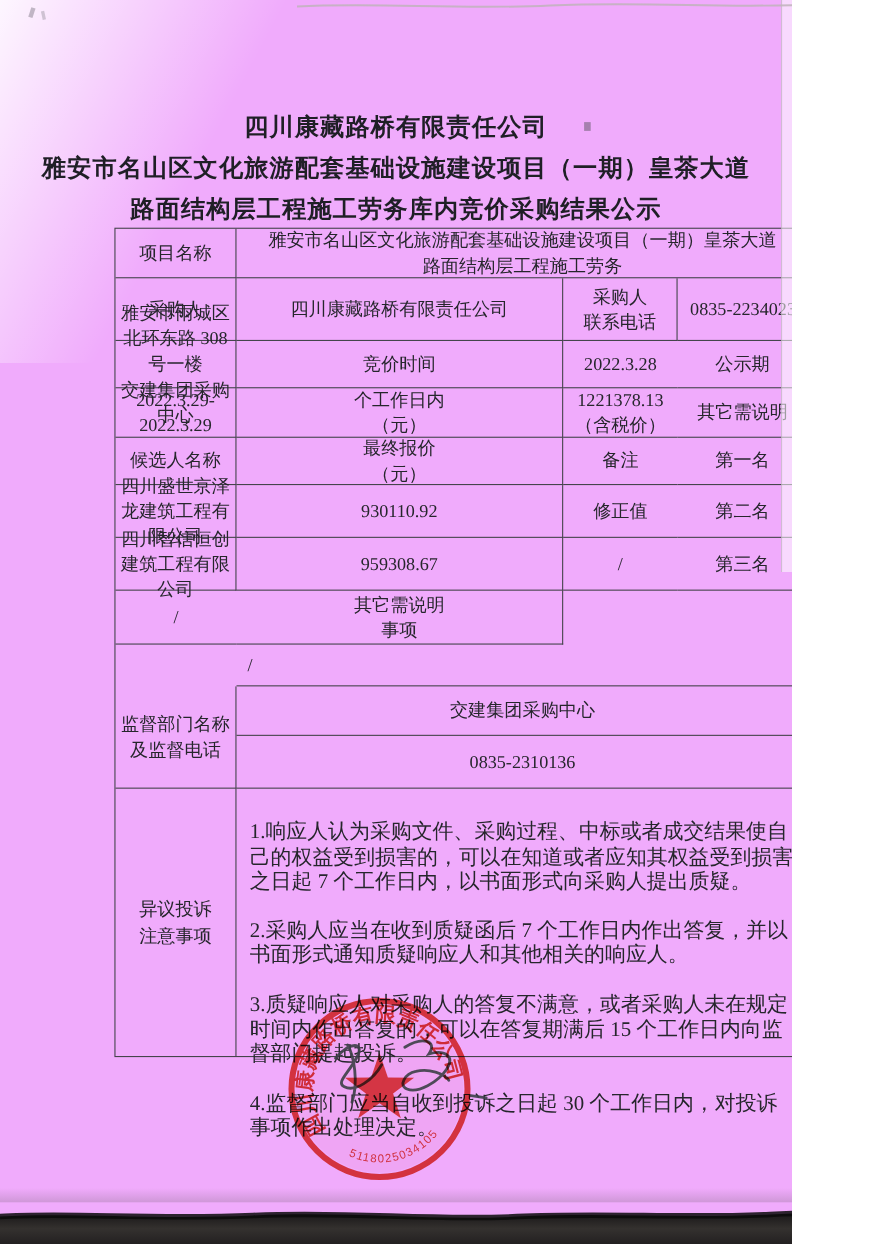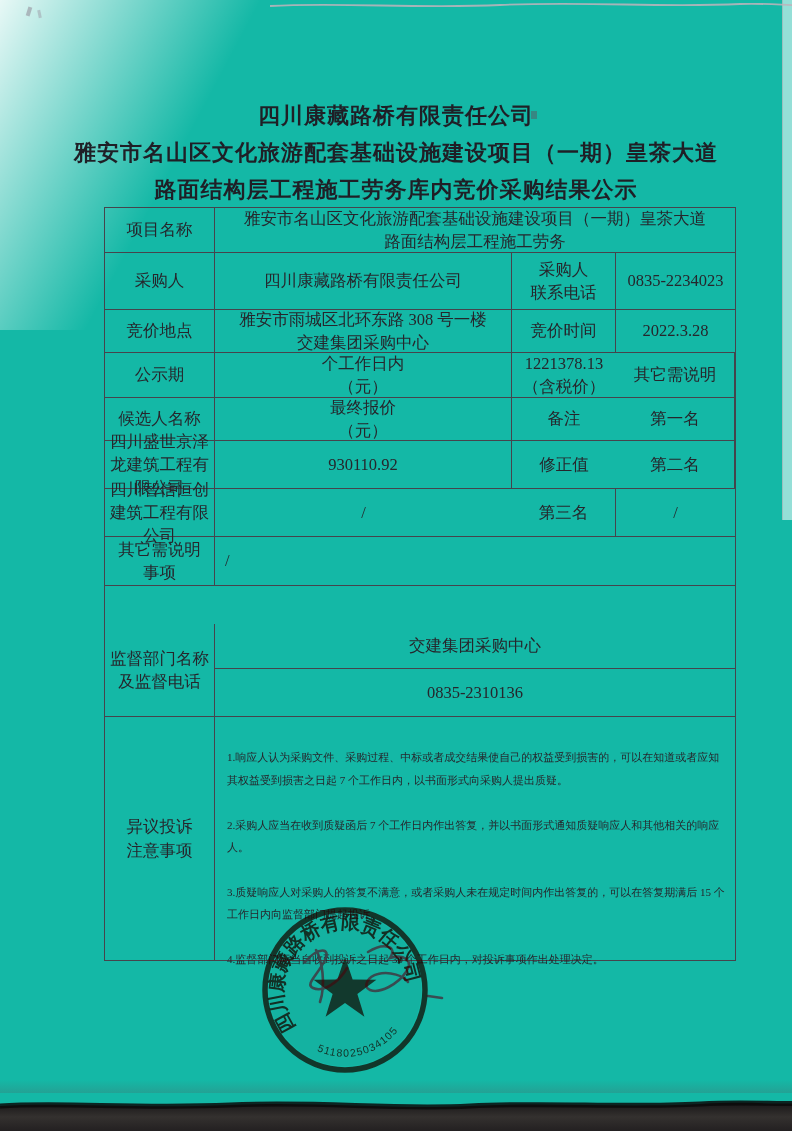--- a/index.html
+++ b/index.html
@@ -1,19 +1,19 @@
 <!DOCTYPE html>
 <html><head>
 <meta charset="utf-8">
 <style>
   html,body{margin:0;padding:0;}
   .paper{
     position:relative;
-    width:792px;height:1131px;
-    background:#14b8a6;
+    width:720px;height:1131px;
+    background:#f0abfc;
     overflow:hidden;
     font-family:"Liberation Serif", serif;
     color:#26262c;
   }
   
   .titles{
     position:absolute;top:97px;left:0;width:100%;
     text-align:center;
     font-family:"Liberation Sans", sans-serif;
     font-weight:bold;
@@ -47,21 +47,21 @@
   .no-b{border-bottom:none;}
   .span3{grid-column:2/5;}
   .sup-label{grid-row:10/12;grid-column:1;}
   .sup-v1{grid-row:10;grid-column:2/5;}
   .sup-v2{grid-row:11;grid-column:2/5;}
   .notice-label{grid-row:12;grid-column:1;}
   .notice-value{
     grid-row:12;grid-column:2/5;
     display:block;text-align:left;
     padding:7px 10px 4px 12px;
-    font-size:11px;line-height:22.4px;
+    font-size:19px;line-height:22.4px;
   }
   .slash-left{justify-content:flex-start;padding-left:10px;}
   
   .sign-label{
     position:absolute;left:94px;top:963px;
     font-size:23px;font-weight:bold;letter-spacing:2px;
     color:#2b2b31;z-index:2;
   }
   .sign-ink{position:absolute;left:295px;top:935px;z-index:4;}
   
@@ -118,45 +118,46 @@
     <div class="cell">项目名称</div>
     <div class="cell span3 no-r">雅安市名山区文化旅游配套基础设施建设项目（一期）皇茶大道
 路面结构层工程施工劳务</div>
 
     <div class="cell">采购人</div>
     <div class="cell">四川康藏路桥有限责任公司</div>
     <div class="cell">采购人
 联系电话</div>
     <div class="cell no-r">0835-2234023</div>
 
-    <div class="cell">竞价地点</div>
     <div class="cell">雅安市雨城区北环东路 308 号一楼
 交建集团采购中心</div>
     <div class="cell">竞价时间</div>
     <div class="cell no-r">2022.3.28</div>
 
     <div class="cell">公示期</div>
+    <div class="cell">2022.3.29-2022.3.29</div>
     <div class="cell">个工作日内
 （元）</div>
     <div class="cell no-r">1221378.13
 （含税价）</div>
 
     <div class="cell">其它需说明</div>
     <div class="cell">候选人名称</div>
     <div class="cell">最终报价
 （元）</div>
     <div class="cell no-r">备注</div>
 
     <div class="cell">第一名</div>
     <div class="cell">四川盛世京泽龙建筑工程有限公司</div>
     <div class="cell">930110.92</div>
     <div class="cell no-r">修正值</div>
 
     <div class="cell">第二名</div>
     <div class="cell">四川智信恒创建筑工程有限公司</div>
+    <div class="cell">959308.67</div>
     <div class="cell no-r">/</div>
 
     <div class="cell">第三名</div>
     <div class="cell no-r">/</div>
 
     <div class="cell">其它需说明
 事项</div>
     <div class="cell span3 no-r slash-left">/</div>
 
     <div class="cell sup-label">监督部门名称

